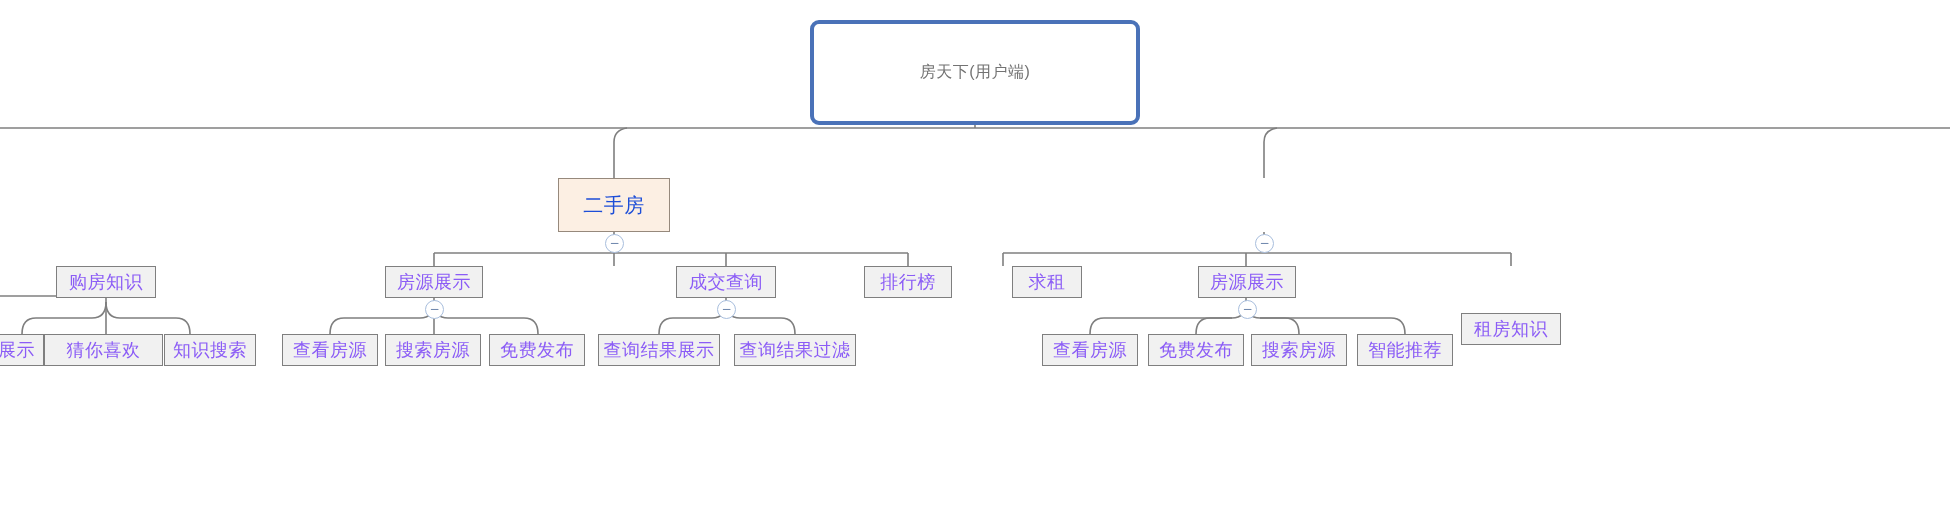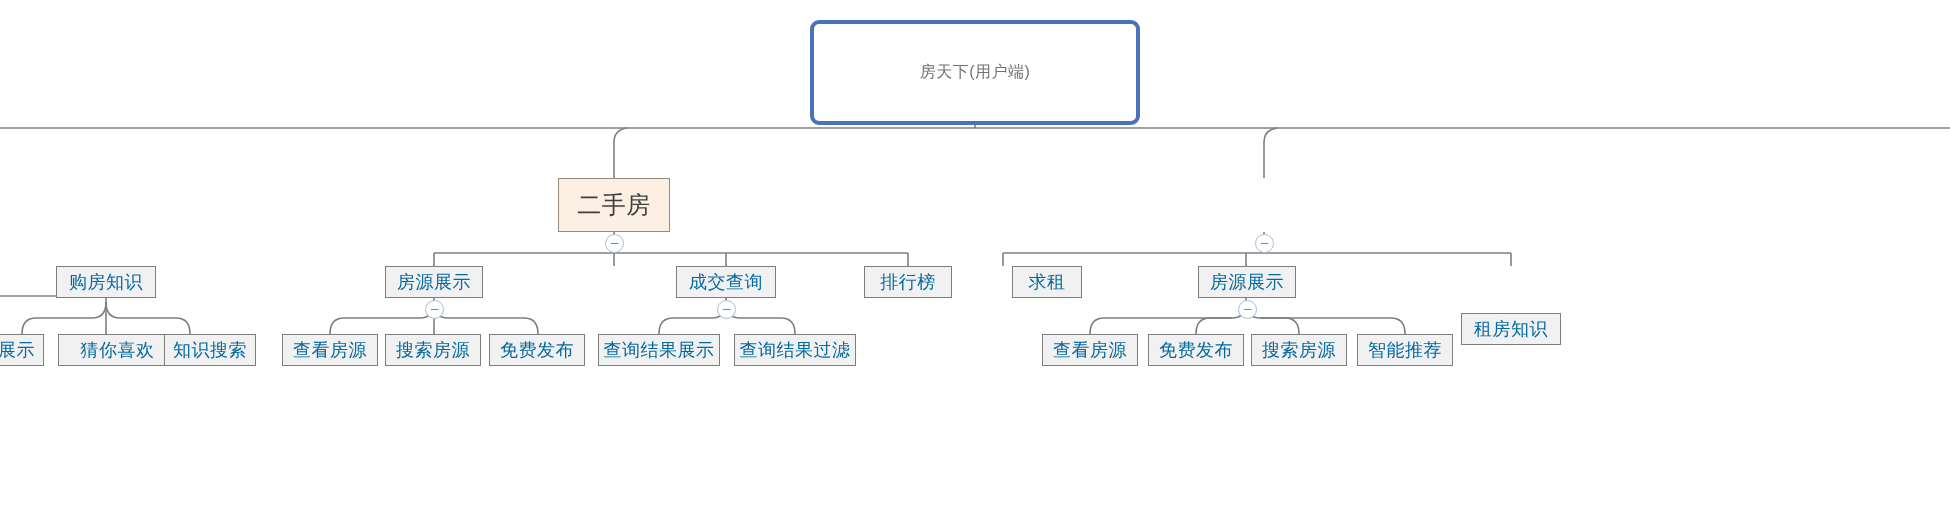--- a/index.html
+++ b/index.html
@@ -30,30 +30,30 @@
     border-radius:9px;
     background:#ffffff;
     padding:4px;
     box-sizing:border-box;
   }
 
   
   .node.cat{
     background:#fcefe3;
     border:1px solid #96897c;
-    font-size:24px;
-    color:#404040;
+    font-size:20px;
+    color:#1d4ed8;
   }
 
   
   .node.plain{
     background:#f1f1f1;
     border:1px solid #7f7f7f;
     font-size:18px;
-    color:#0369a1;
+    color:#8b5cf6;
   }
 
   
   .collapse{
     position:absolute;
     width:17px;height:17px;
     border:1px solid #a8bedd;
     border-radius:50%;
     background:#ffffff;
     display:flex;align-items:center;justify-content:center;
@@ -149,21 +149,21 @@
   <div class="node plain" style="left:1198px;top:266px;width:98px;height:32px;">房源展示</div>
   <div class="collapse" style="left:1238px;top:300px;">
     <span>−</span>
   </div>
 
   <div class="node plain" style="left:1461px;top:266px;width:100px;height:32px;margin-top:47px;">租房知识</div>
 
   <div class="node plain" style="left:-42px;top:334px;width:86px;height:32px;
               justify-content:flex-end;padding-right:8px;">展示</div>
 
-  <div class="node plain" style="left:58px;top:334px;width:119px;height:32px;">猜你喜欢</div>
+  <div class="node plain" style="left:44px;top:334px;width:119px;height:32px;">猜你喜欢</div>
 
   <div class="node plain" style="left:164px;top:334px;width:92px;height:32px;">知识搜索</div>
 
   <div class="node plain" style="left:282px;top:334px;width:96px;height:32px;">查看房源</div>
 
   <div class="node plain" style="left:385px;top:334px;width:96px;height:32px;">搜索房源</div>
 
   <div class="node plain" style="left:489px;top:334px;width:96px;height:32px;">免费发布</div>
 
   <div class="node plain" style="left:598px;top:334px;width:122px;height:32px;">查询结果展示</div>

